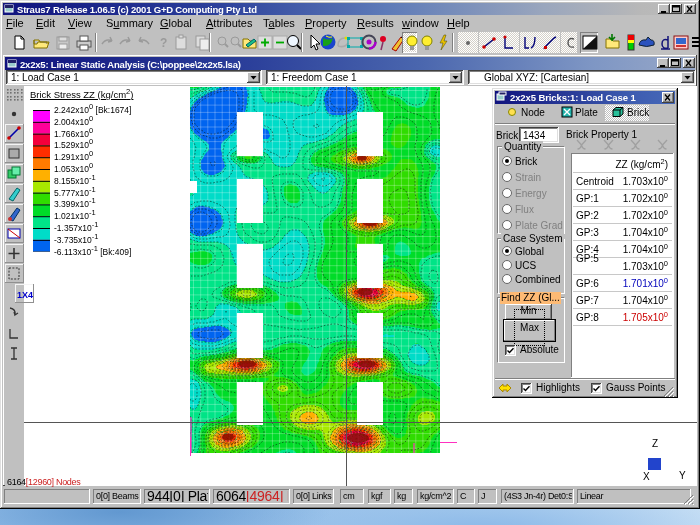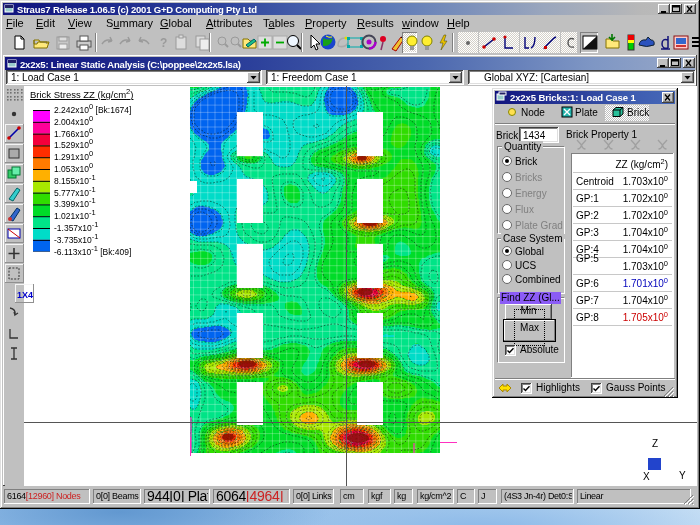--- a/index.html
+++ b/index.html
@@ -583,21 +583,21 @@
       <circle cx="5" cy="5" r="4.5" fill="#fff" stroke="#666"></circle>
       <circle cx="5" cy="5" r="2" fill="#000"></circle>
     </svg>
   </div>
 <div class="abs t10" style="left:515px;top:156px;color:#000;white-space:nowrap">Brick</div>
 <div class="abs" style="left:502px;top:172px">
     <svg width="11" height="11" viewBox="0 0 11 11">
       <circle cx="5" cy="5" r="4.5" fill="#fff" stroke="#666"></circle>
     </svg>
   </div>
-<div class="abs t10" style="left:515px;top:172px;color:#808080;white-space:nowrap">Bricks</div>
+<div class="abs t10" style="left:515px;top:172px;color:#808080;white-space:nowrap">Strain</div>
 <div class="abs" style="left:502px;top:188px">
     <svg width="11" height="11" viewBox="0 0 11 11">
       <circle cx="5" cy="5" r="4.5" fill="#fff" stroke="#666"></circle>
     </svg>
   </div>
 <div class="abs t10" style="left:515px;top:188px;color:#808080;white-space:nowrap">Energy</div>
 <div class="abs" style="left:502px;top:204px">
     <svg width="11" height="11" viewBox="0 0 11 11">
       <circle cx="5" cy="5" r="4.5" fill="#fff" stroke="#666"></circle>
     </svg>
@@ -624,21 +624,21 @@
     </svg>
   </div>
 <div class="abs t10" style="left:515px;top:260px;color:#000;white-space:nowrap">UCS</div>
 <div class="abs" style="left:502px;top:274px">
     <svg width="11" height="11" viewBox="0 0 11 11">
       <circle cx="5" cy="5" r="4.5" fill="#fff" stroke="#666"></circle>
     </svg>
   </div>
 <div class="abs t10" style="left:515px;top:274px;color:#000;white-space:nowrap">Combined</div>
 <div class="abs gb" style="left:497px;top:297px;width:66px;height:64px"></div>
-<div class="abs t10" style="left:500px;top:292px;background:#8b5cf6;padding:0 1px;white-space:nowrap">Find ZZ (Gl...</div>
+<div class="abs t10" style="left:500px;top:292px;background:#fdba74;padding:0 1px;white-space:nowrap">Find ZZ (Gl...</div>
 <div class="abs btn t10" style="left:505px;top:304px;width:47px;height:15px;text-align:center;padding-top:1px">Min</div>
 <div class="abs t10" style="left:503px;top:319px;width:51px;height:19px;background:#c0c0c0;border:1px solid #000;box-shadow:inset -1px -1px 0 #808080,inset 1px 1px 0 #fff;text-align:center;padding-top:2px"><span style="outline:1px dotted #000;padding:12px 5px">Max</span></div>
 <div class="abs sunken2" style="left:505px;top:345px;width:11px;height:11px;background:#fff">
     <svg width="11" height="11" viewBox="0 0 11 11">
       <path d="M2.5 5.5 L4.5 7.5 L8.5 3.2" stroke="#000" stroke-width="1.4" fill="none"></path>
     </svg>
   </div>
 <div class="abs t10" style="left:520px;top:344px;color:#000;white-space:nowrap">Absolute</div>
 <div class="abs sunken1" style="left:571px;top:153px;width:103px;height:225px;background:#fff"></div>
 <div class="abs" style="left:575px;top:138px">
@@ -711,21 +711,21 @@
   </div>
 <div class="abs t10" style="left:606px;top:382px;color:#000;white-space:nowrap">Gauss Points</div>
 <div class="abs" style="left:663px;top:386px">
     <svg width="12" height="12" viewBox="0 0 12 12">
       <path d="M10 1 L1 10 M10 5 L5 10 M10 9 L9 10" stroke="#808080"></path>
       <path d="M11 2 L2 11 M11 6 L6 11 M11 10 L10 11" stroke="#fff"></path>
     </svg>
   </div>
 <div class="abs" style="left:3px;top:487px;width:694px;height:19px;background:#c0c0c0"></div>
 <div class="abs sunken1" style="left:4px;top:489px;width:86px;height:15px"></div>
-<div class="abs" style="left:7px;top:491px;font-size:9px;line-height:11px;letter-spacing:-0.3px;white-space:nowrap;overflow:hidden;width:81px">6164<span style="color:#cc2222">[12960] Nodes</span></div>
+<div class="abs" style="left:7px;top:477px;font-size:9px;line-height:11px;letter-spacing:-0.3px;white-space:nowrap;overflow:hidden;width:81px">6164<span style="color:#cc2222">[12960] Nodes</span></div>
 <div class="abs sunken1" style="left:93px;top:489px;width:48px;height:15px"></div>
 <div class="abs" style="left:96px;top:491px;font-size:9px;line-height:11px;letter-spacing:-0.3px;white-space:nowrap;overflow:hidden;width:43px">0[0] Beams</div>
 <div class="abs sunken1" style="left:144px;top:489px;width:66px;height:15px"></div>
 <div class="abs" style="left:147px;top:491px;font-size:14px;line-height:11px;letter-spacing:-0.3px;white-space:nowrap;overflow:hidden;width:61px">944[0] Plates</div>
 <div class="abs sunken1" style="left:213px;top:489px;width:77px;height:15px"></div>
 <div class="abs" style="left:216px;top:491px;font-size:14px;line-height:11px;letter-spacing:-0.3px;white-space:nowrap;overflow:hidden;width:72px">6064<span style="color:#cc2222">[4964] Bricks</span></div>
 <div class="abs sunken1" style="left:293px;top:489px;width:41px;height:15px"></div>
 <div class="abs" style="left:296px;top:491px;font-size:9px;line-height:11px;letter-spacing:-0.3px;white-space:nowrap;overflow:hidden;width:36px">0[0] Links</div>
 <div class="abs sunken1" style="left:340px;top:489px;width:24px;height:15px"></div>
 <div class="abs" style="left:343px;top:491px;font-size:9px;line-height:11px;letter-spacing:-0.3px;white-space:nowrap;overflow:hidden;width:19px">cm</div>

